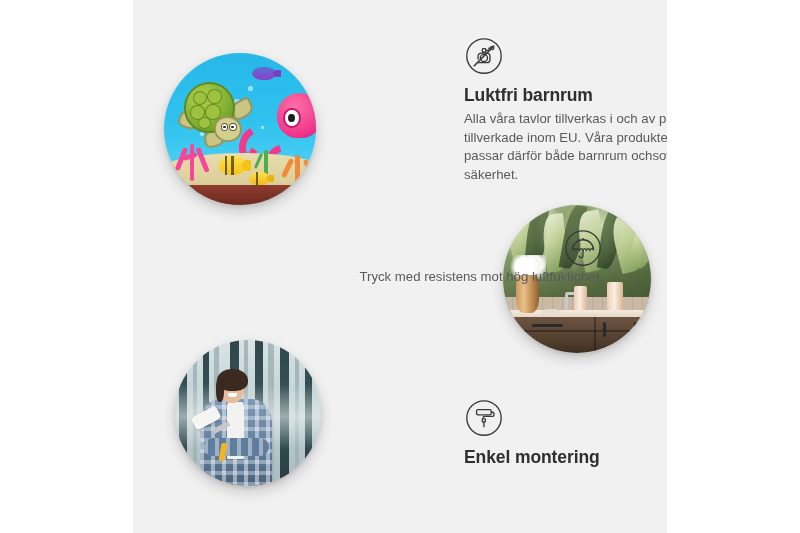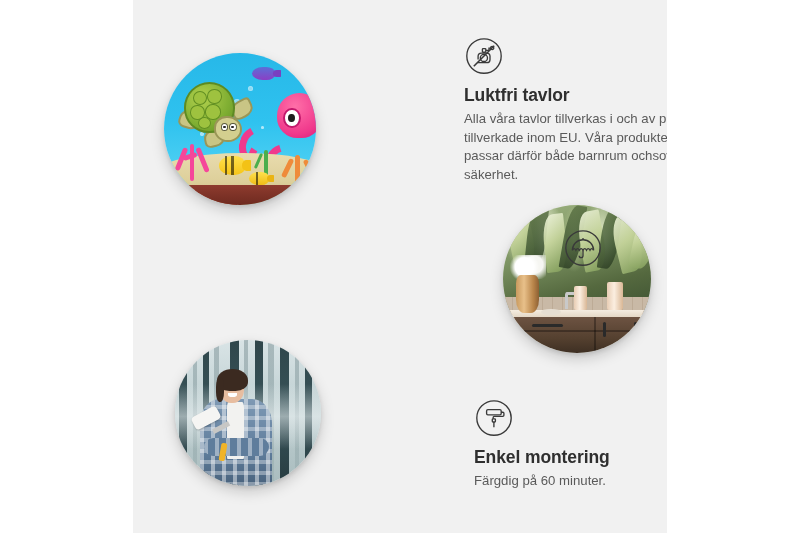--- a/index.html
+++ b/index.html
@@ -56,21 +56,20 @@
     top: 228px;
     width: 320px;
     text-align: right;
   }
   .feat3 {
     position: absolute;
     left: 331px;
     top: 398px;
     width: 300px;
     text-align: left;
-    margin-left: 10px;
   }
 
   .feat-icon {
     width: 40px;
     height: 40px;
     display: block;
   }
   .feat2 .feat-icon { margin-left: auto; margin-right: 0; }
 
   .feat-title {
@@ -323,21 +322,21 @@
         <svg class="feat-icon" viewBox="0 0 40 40" fill="none" stroke="#3a3a3a" stroke-width="1.35">
           <circle cx="20" cy="20" r="17.2"></circle>
           <path d="M13.6 26.6h9.2a3.2 3.2 0 0 0 3.2-3.2v-3.1a3.2 3.2 0 0 0-3.2-3.2h-5.5a3.2 3.2 0 0 0-3.2 3.2v3.1"></path>
           <rect x="18.4" y="12.6" width="3.4" height="3.6" rx="0.7"></rect>
           <path d="M21.9 14.3h3.1v-2.2h2.7"></path>
           <path d="M28.2 10.4a1.6 1.6 0 1 1 0 3.2 1.6 1.6 0 0 1 0-3.2z"></path>
           <circle cx="19.9" cy="21.9" r="3.6"></circle>
           <path d="M9.8 30.2 30.2 9.8" stroke-width="1.6"></path>
         </svg>
       </span>
-      <div class="feat-title">Luktfri tavlor</div>
+      <div class="feat-title">Luktfri barnrum</div>
       <p class="feat-desc">Alla våra tavlor tillverkas i och av produkter som är tillverkade inom EU. Våra produkter är luktfria och passar därför både barnrum ochsovrum. 100% säkerhet.</p>
     </div>
 
     <div class="circle" style="left:370px; top:205px; width:148px; height:148px;">
       <div class="art bath">
         <div class="wallpaper">
           <div class="leaf" style="left:4%;top:6%;width:16%;height:52%;transform:rotate(-12deg);"></div>
           <div class="leaf dark" style="left:16%;top:2%;width:13%;height:58%;transform:rotate(6deg);"></div>
           <div class="leaf" style="left:28%;top:8%;width:15%;height:54%;transform:rotate(-6deg);"></div>
           <div class="leaf dark" style="left:41%;top:0%;width:12%;height:60%;transform:rotate(10deg);"></div>
@@ -367,20 +366,21 @@
     <div class="feat2">
       <span style="display:block;">
         <svg class="feat-icon" viewBox="0 0 40 40" fill="none" stroke="#3a3a3a" stroke-width="1.35" style="margin-left:auto;">
           <circle cx="20" cy="20" r="17.2"></circle>
           <path d="M9.4 22.3c0-5.9 4.8-10.6 10.6-10.6s10.6 4.7 10.6 10.6"></path>
           <path d="M9.4 22.3c1.1-2.2 2.4-2.2 3.5 0 1.1-2.2 2.4-2.2 3.5 0 1.1-2.2 2.4-2.2 3.6 0 1.1-2.2 2.4-2.2 3.5 0 1.1-2.2 2.4-2.2 3.5 0 1.1-2.2 2.4-2.2 3.5 0"></path>
           <path d="M20 11.7V10"></path>
           <path d="M20 22.3v5.4a1.9 1.9 0 0 1-3.8 0"></path>
         </svg>
       </span>
+      <p class="feat-desc">Tryck med resistens mot hög luftfuktighet.</p>
     </div>
 
     <div class="circle" style="left:42px; top:340px; width:146px; height:146px;">
       <div class="art forest">
         <div class="tree" style="left:3%;width:5%;"></div>
         <div class="tree light" style="left:12%;width:3%;"></div>
         <div class="tree" style="left:19%;width:4%;"></div>
         <div class="tree light" style="left:27%;width:3%;"></div>
         <div class="tree" style="left:38%;width:6%;"></div>
         <div class="tree light" style="left:47%;width:3%;"></div>
@@ -409,17 +409,16 @@
       <span>
         <svg class="feat-icon" viewBox="0 0 40 40" fill="none" stroke="#3a3a3a" stroke-width="1.35">
           <circle cx="20" cy="20" r="17.2"></circle>
           <rect x="12.6" y="11.6" width="14.6" height="5.2" rx="1.3"></rect>
           <path d="M27.2 14.2h1.6a1.1 1.1 0 0 1 1.1 1.1v1.9a1.1 1.1 0 0 1-1.1 1.1h-8.6a1 1 0 0 0-1 1v1.5"></path>
           <rect x="18.3" y="20.8" width="3.1" height="3.2" rx="0.7"></rect>
           <path d="M19.9 24v5.2"></path>
         </svg>
       </span>
       <div class="feat-title">Enkel montering</div>
-      <p class="feat-desc">Färgdig på 60 minuter.</p>
     </div>
 
   </div>
 </div>
 
 </body></html>

